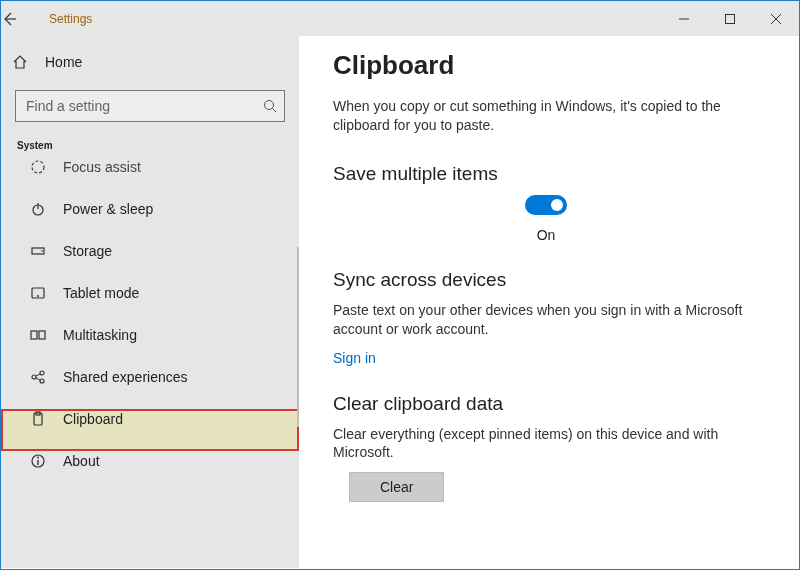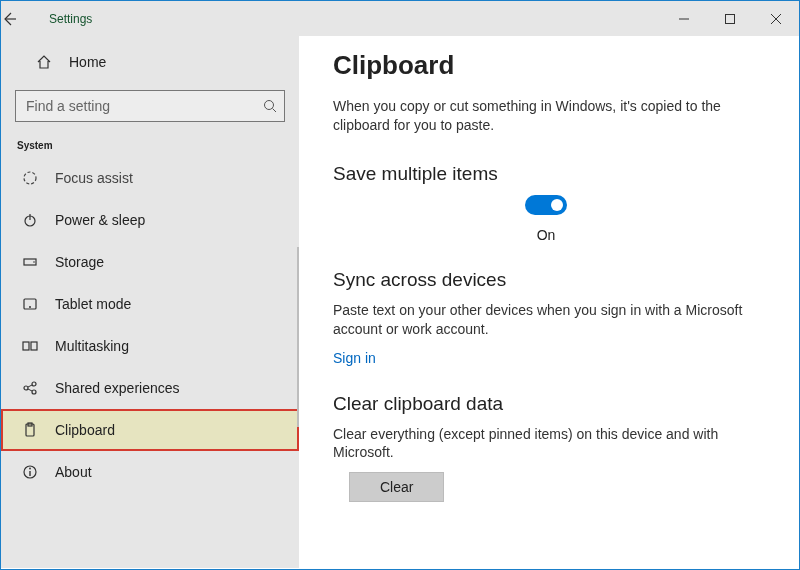--- a/index.html
+++ b/index.html
@@ -1,41 +1,41 @@
 <!DOCTYPE html>
 <html><head>
 <meta charset="utf-8">
 <style>
   * { box-sizing: border-box; margin: 0; padding: 0; font-family: "Segoe UI", Arial, sans-serif; }
   body { width: 800px; height: 570px; overflow: hidden; background: #fff; border: 1px solid #1a7fc9; position: relative; }
   
   .titlebar { height: 35px; display: flex; align-items: center; background: #e6e6e6; }
   .titlebar .back { width: 40px; text-align: center; color: #333; font-size: 16px; cursor: pointer;}
-  .titlebar .title { font-size: 12px; color: #14532d; margin-left: 8px; flex: 1; }
+  .titlebar .title { font-size: 12px; color: #a16207; margin-left: 8px; flex: 1; }
   .win-controls { display: flex; }
   .win-controls span { width: 46px; height: 30px; display: flex; align-items: center; justify-content: center; color: #333; cursor: pointer;}
   .win-controls svg { width: 10px; height: 10px; }
   
   .container { display: flex; height: calc(100% - 36px); }
   
   .sidebar { width: 298px; background: #e6e6e6; display: flex; flex-direction: column; position:relative;}
-  .home-row { display: flex; align-items: center; height: 40px; padding: 0 32px; margin-top: 6px; cursor: pointer;}
+  .home-row { display: flex; align-items: center; height: 40px; padding: 0 8px; margin-top: 6px; cursor: pointer;}
   .home-row .icon { width: 22px; display:flex; justify-content:center;}
   .home-row .label { margin-left: 14px; font-size: 14px; color: #222; }
   
   .search { margin: 8px 14px 10px; position: relative; }
   .search input { width: 100%; height: 32px; border: 1px solid #777; background: #ededed; padding: 0 30px 0 10px; font-size: 14px; color: #555; outline:none;}
   .search input::placeholder { color: #666; }
   .search .sicon { position: absolute; right: 8px; top: 50%; transform: translateY(-50%); color: #555; }
   
   .category { padding: 8px 16px 6px; font-weight: 600; font-size: 10px; color: #222;}
   
   .nav { flex: 1; overflow: hidden; position:relative;}
   .nav-list { list-style: none; }
-  .nav-item { display: flex; align-items: center; height: 42px; padding: 0 16px; cursor: pointer; font-size: 14px; color: #222; border: 2px solid transparent;}
+  .nav-item { display: flex; align-items: flex-start; height: 42px; padding: 0 24px; cursor: pointer; font-size: 14px; color: #222; border: 2px solid transparent;}
   .nav-item .icon { width: 22px; display:flex; justify-content:center; color:#333;}
   .nav-item .label { margin-left: 14px; }
   .nav-item.truncated .label { color:#444;}
   .nav-item.active { background: #e6e4c0; border: 2px solid #d43b2f; }
   .scroll-indicator{position:absolute; right:0; top:90px; width:2px; height:180px; background:#bdbdbd;}
   
   .content { flex: 1; padding: 14px 40px 0 34px; overflow-y: auto; color: #222; position:relative;}
   .content h1 { font-size: 26px; font-weight: 600; margin-bottom: 16px; }
   .content .desc { font-size: 14px; color: #333; margin-bottom: 28px; line-height: 1.35;}
   .content h2 { font-size: 19px; font-weight: 400; margin-bottom: 10px; }

